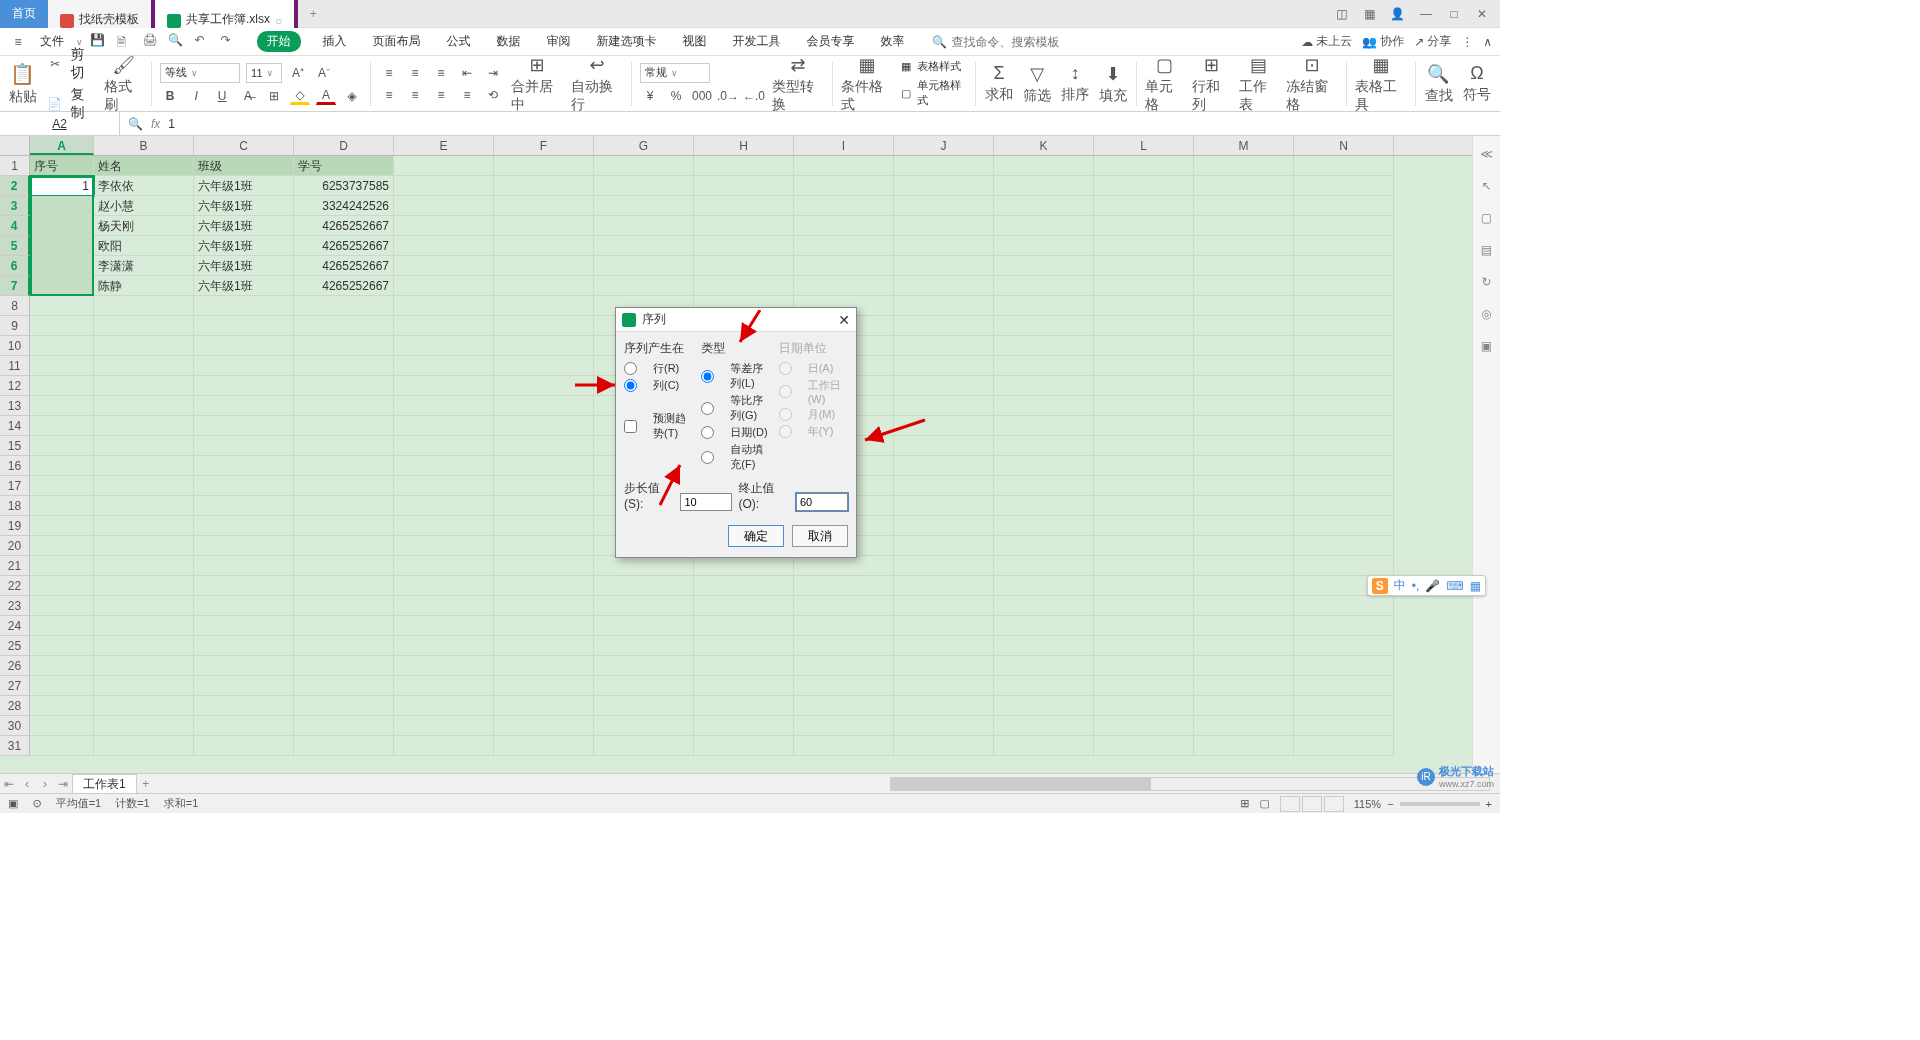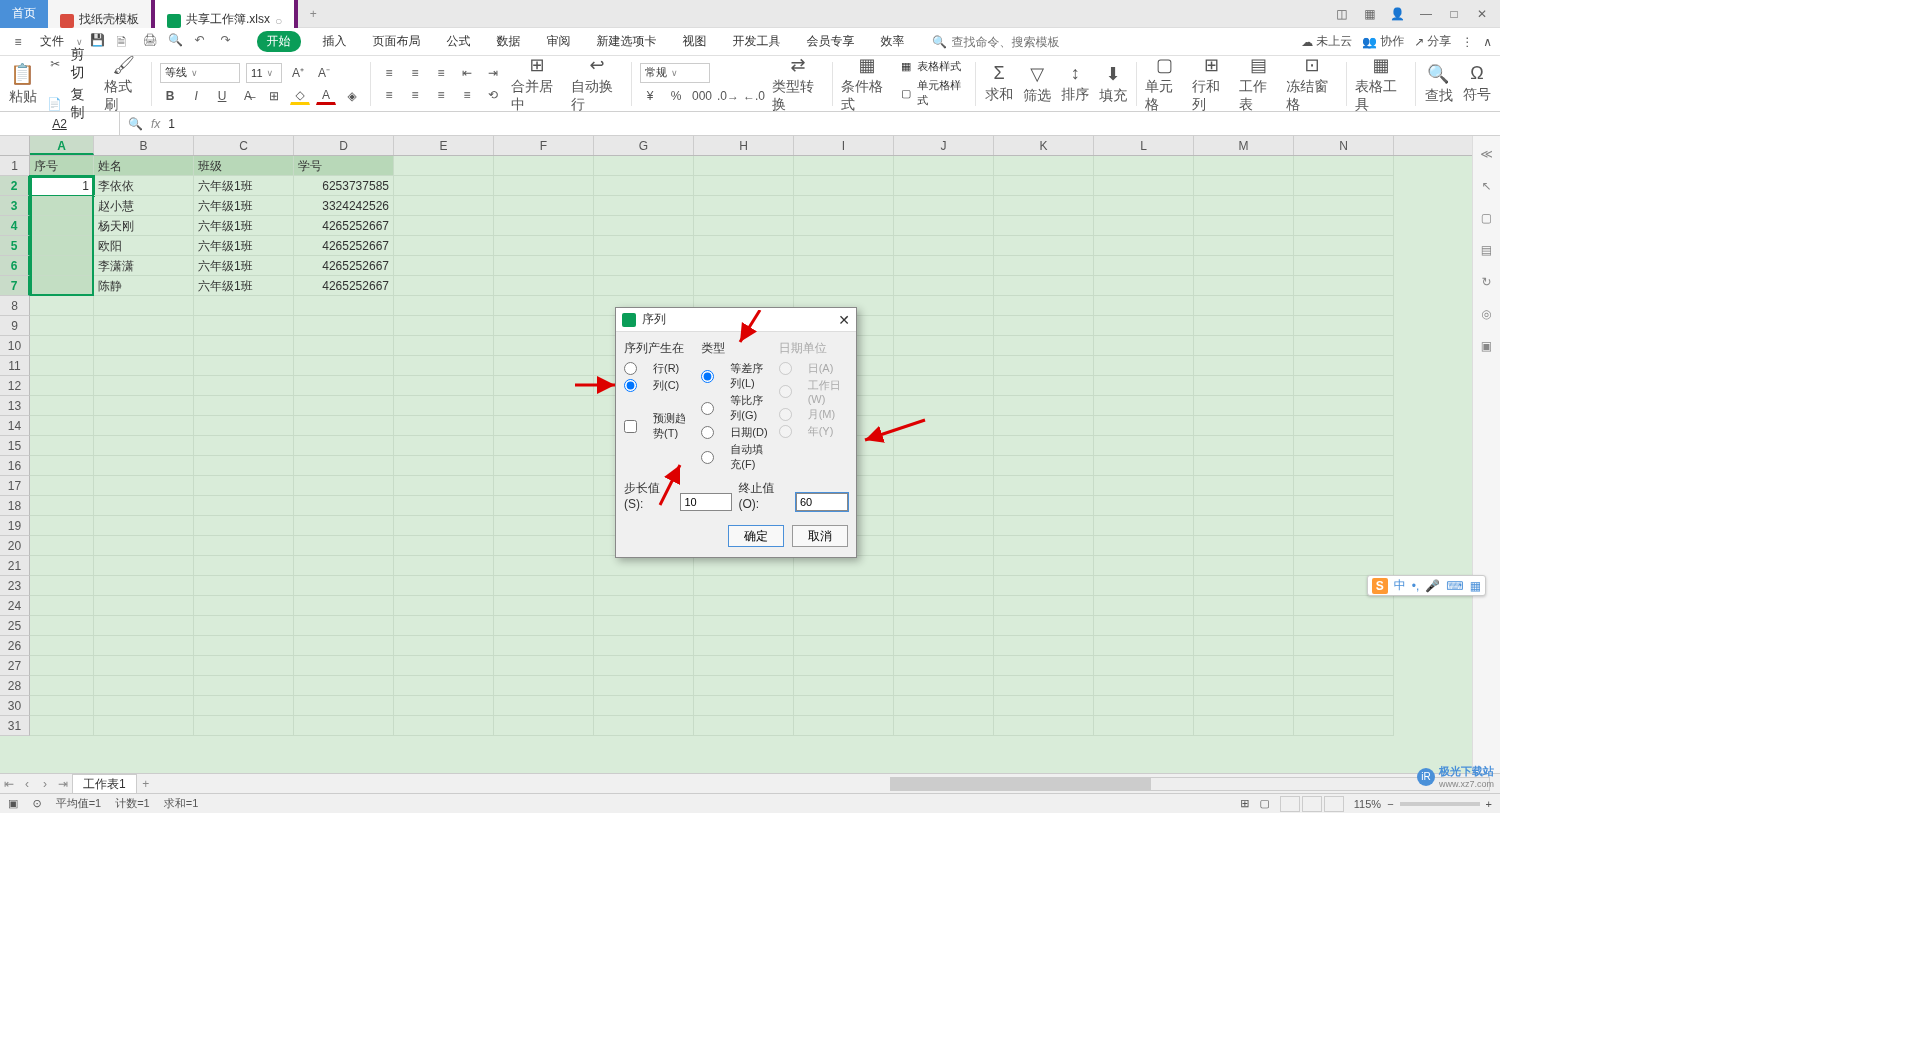--- a/index.html
+++ b/index.html
@@ -714,20 +714,37 @@
         <div class="cell"></div>
         <div class="cell"></div>
         <div class="cell"></div>
         <div class="cell"></div>
         <div class="cell"></div>
         <div class="cell"></div>
         <div class="cell"></div>
       </div>
       <div class="row">
         <div class="row-h">21</div>
+        <div class="cell" style="width: 64px;"></div>
+        <div class="cell"></div>
+        <div class="cell"></div>
+        <div class="cell"></div>
+        <div class="cell"></div>
+        <div class="cell"></div>
+        <div class="cell"></div>
+        <div class="cell"></div>
+        <div class="cell"></div>
+        <div class="cell"></div>
+        <div class="cell"></div>
+        <div class="cell"></div>
+        <div class="cell"></div>
+        <div class="cell"></div>
+      </div>
+      <div class="row">
+        <div class="row-h">22</div>
         <div class="cell" style="width: 64px;"></div>
         <div class="cell"></div>
         <div class="cell"></div>
         <div class="cell"></div>
         <div class="cell"></div>
         <div class="cell"></div>
         <div class="cell"></div>
         <div class="cell"></div>
         <div class="cell"></div>
         <div class="cell"></div>

